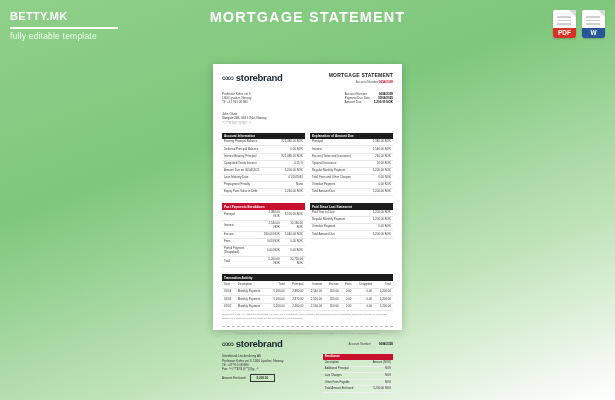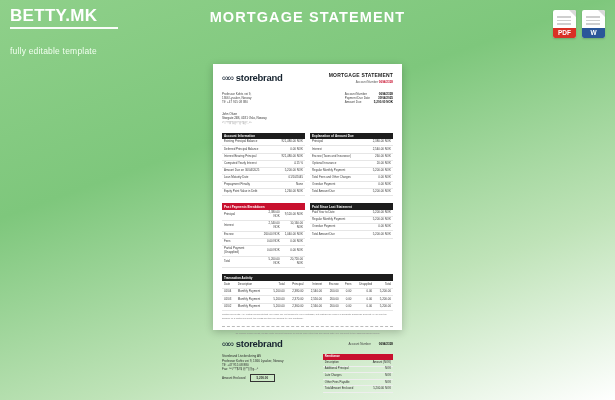--- a/index.html
+++ b/index.html
@@ -15,28 +15,28 @@
     width:615px; height:400px;
     background:linear-gradient(160deg,#8fd08a 0%, #7ec77c 35%, #bfe3b8 70%, #ffffff 100%);
     overflow:hidden;
   }
   
   .brand {
     position:absolute; left:10px; top:8px;
     color:#ffffff;
   }
   .brand-name {
-    font-size:17px; font-weight:bold; letter-spacing:0.3px;
+    font-size:11px; font-weight:bold; letter-spacing:0.3px;
     line-height:16px;
   }
   .brand-rule {
     width:108px; height:2px; background:#ffffff; margin-top:3px; opacity:.95;
   }
   .brand-sub {
-    margin-top:17px; font-size:8.5px; color:#f2fff0; letter-spacing:.2px;
+    margin-top:2px; font-size:8.5px; color:#f2fff0; letter-spacing:.2px;
   }
   .headline {
     position:absolute; left:0; right:0; top:9px;
     text-align:center;
     color:#ffffff;
     font-size:14.5px; font-weight:bold; letter-spacing:1.1px;
   }
   .filebadges {
     position:absolute; right:10px; top:10px;
     display:flex; gap:6px; align-items:flex-start;

